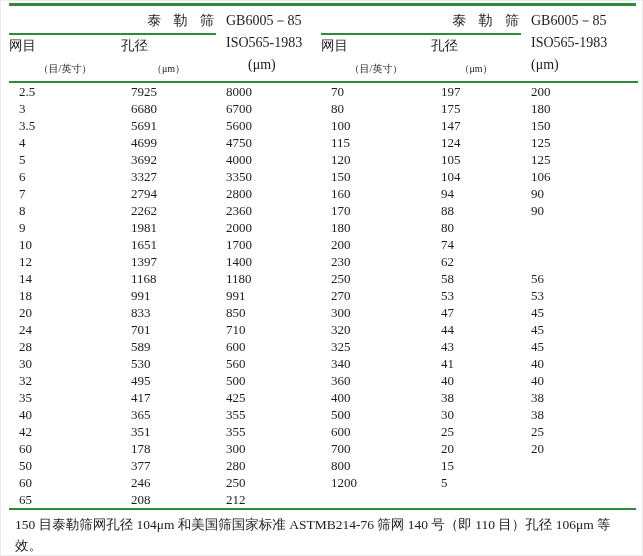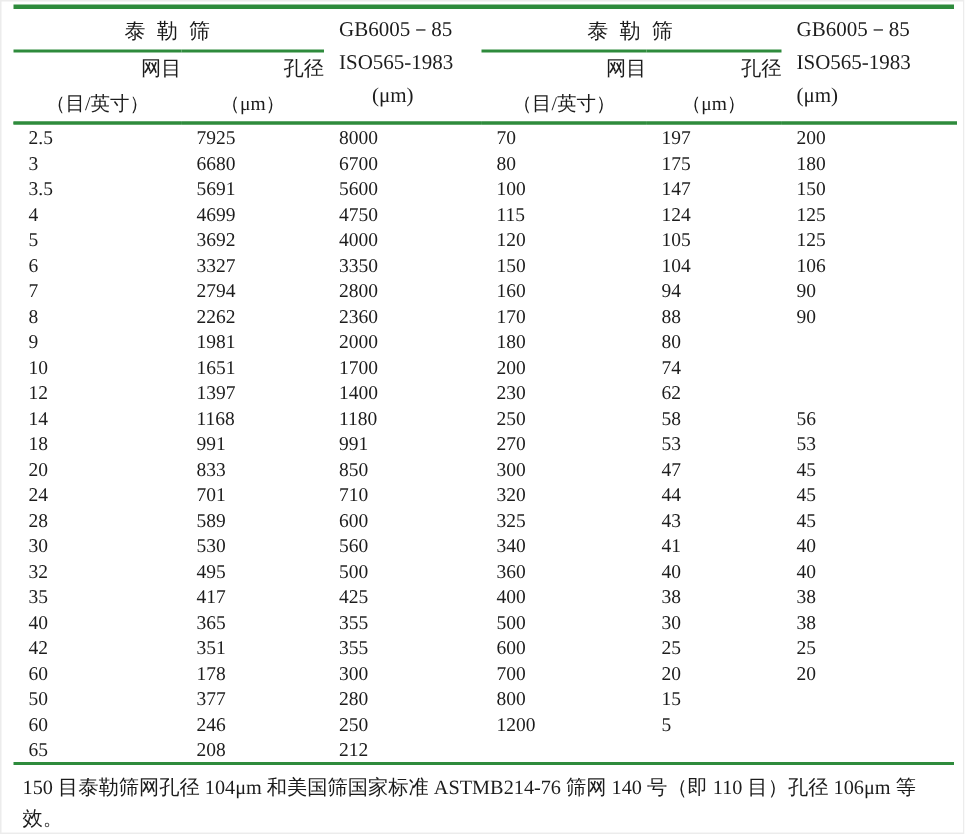--- a/index.html
+++ b/index.html
@@ -25,38 +25,39 @@
   th, td {
     font-weight: normal;
     font-size: 13px;
     padding: 0;
     white-space: nowrap;
     overflow: hidden;
   }
   
   tr.h1 th.tyler {
     height: 24px;
-    text-align: center;
+    text-align: right;
     vertical-align: bottom;
     padding-bottom: 3px;
     font-size: 14px;
     letter-spacing: 2px;
     border-bottom: 2px solid var(--green);
+    font-family: Liberation Mono, monospace;
   }
   th.gb {
     text-align: left;
     vertical-align: top;
     padding: 4px 0 0 10px;
     font-size: 14px;
     border-bottom: 2px solid var(--green);
   }
   th.gb .gbline { display:block; line-height: 22px; }
   th.gb.gb-left .u { padding-left: 22px; }
-  tr.h2 th { height: 22px; text-align: right; vertical-align: middle; font-size: 13.5px; }
-  tr.h3 th { height: 24px; text-align: center; vertical-align: middle; font-size: 13px;
+  tr.h2 th { height: 22px; text-align: left; vertical-align: middle; font-size: 13.5px; }
+  tr.h3 th { height: 24px; text-align: center; vertical-align: middle; font-size: 10px;
              border-bottom: 2px solid var(--green); }
   
   tbody td {
     height: 17px;
     line-height: 17px;
     text-align: left;
     padding-left: 10px;
   }
   
   .footnote {

